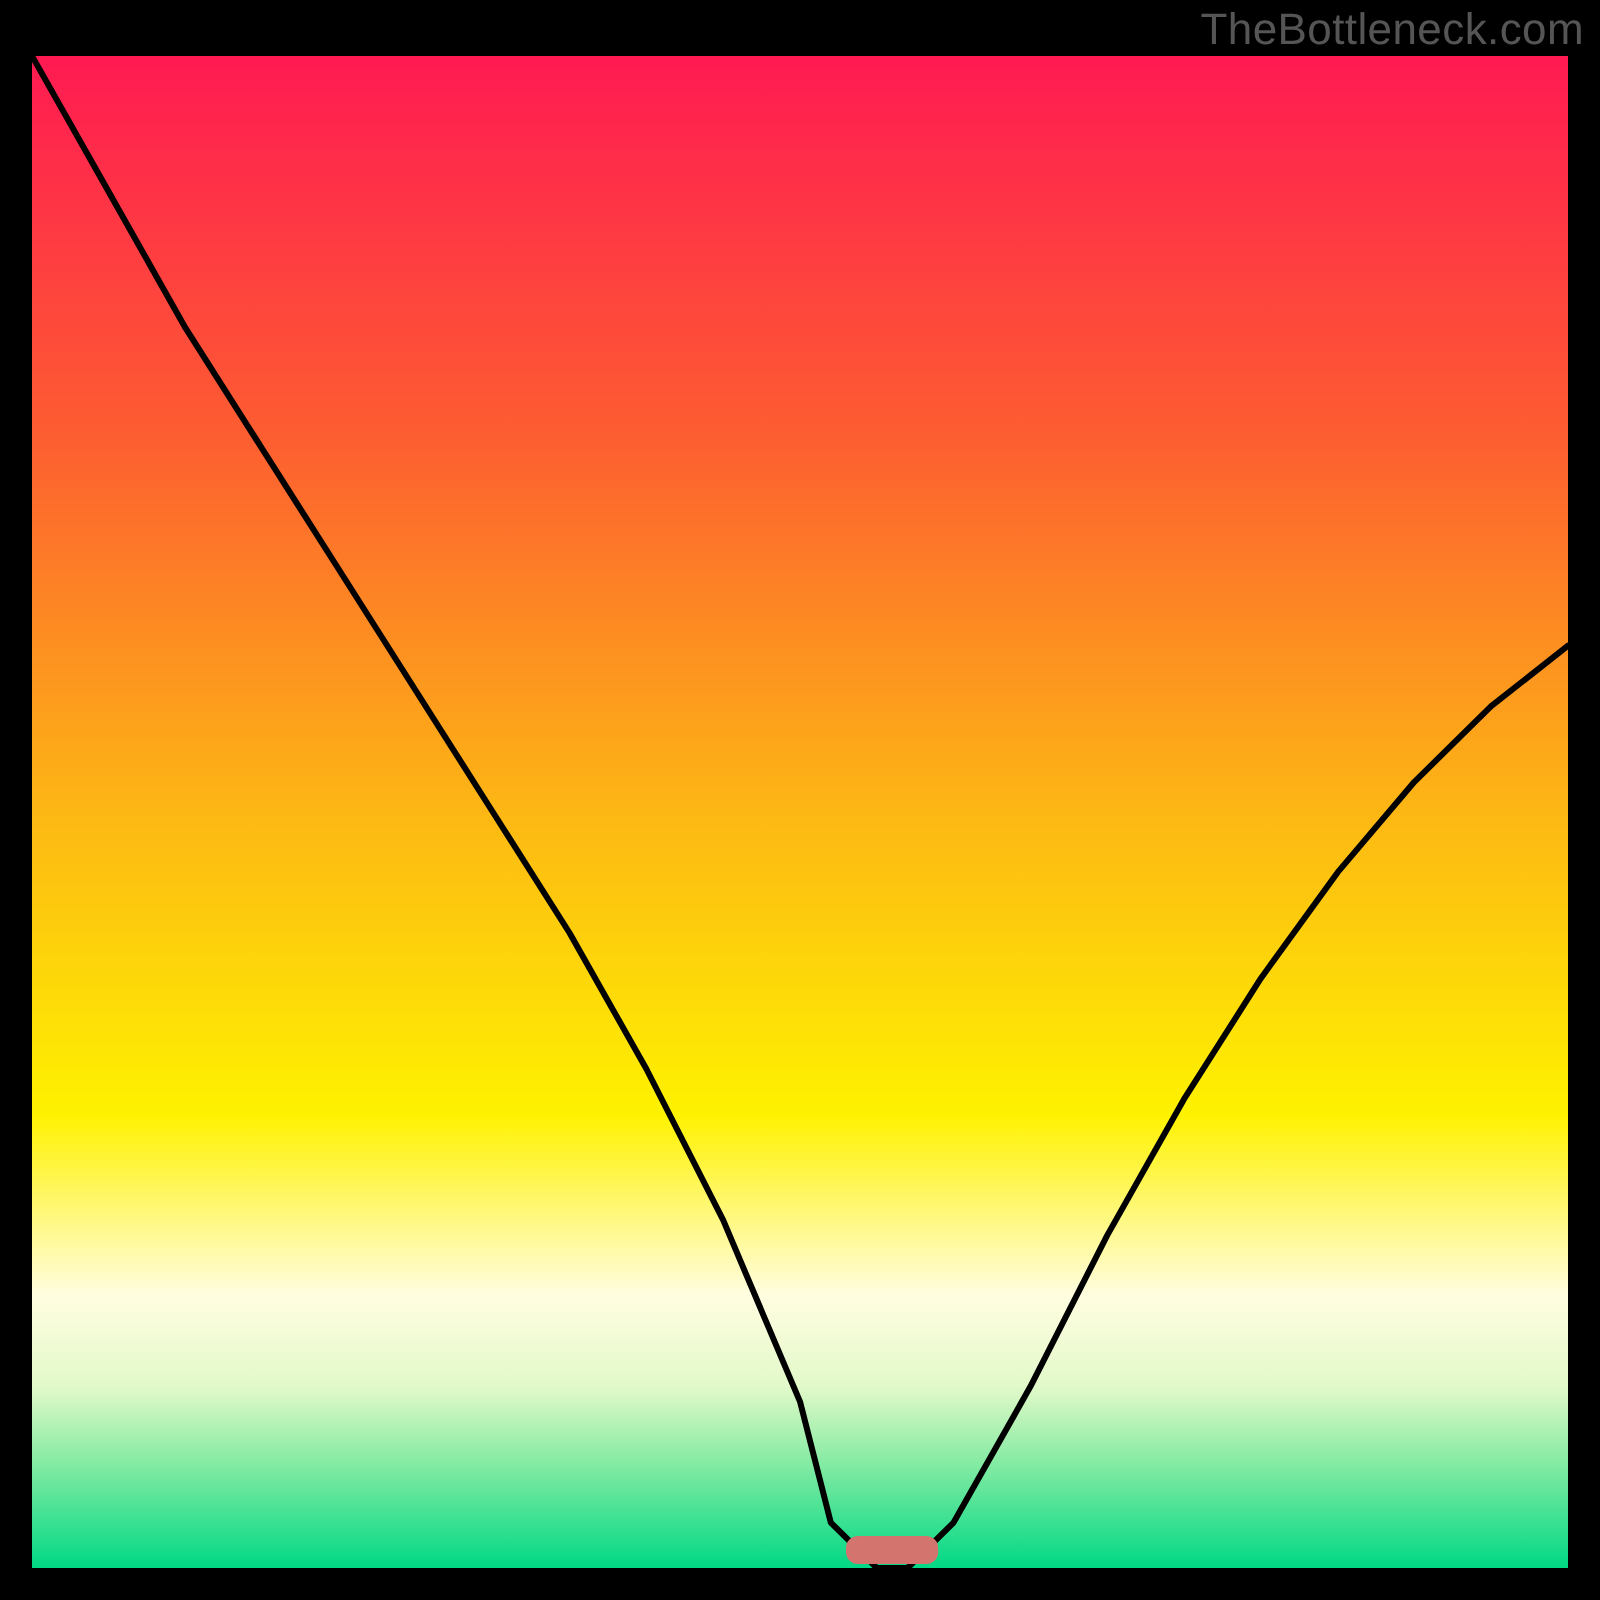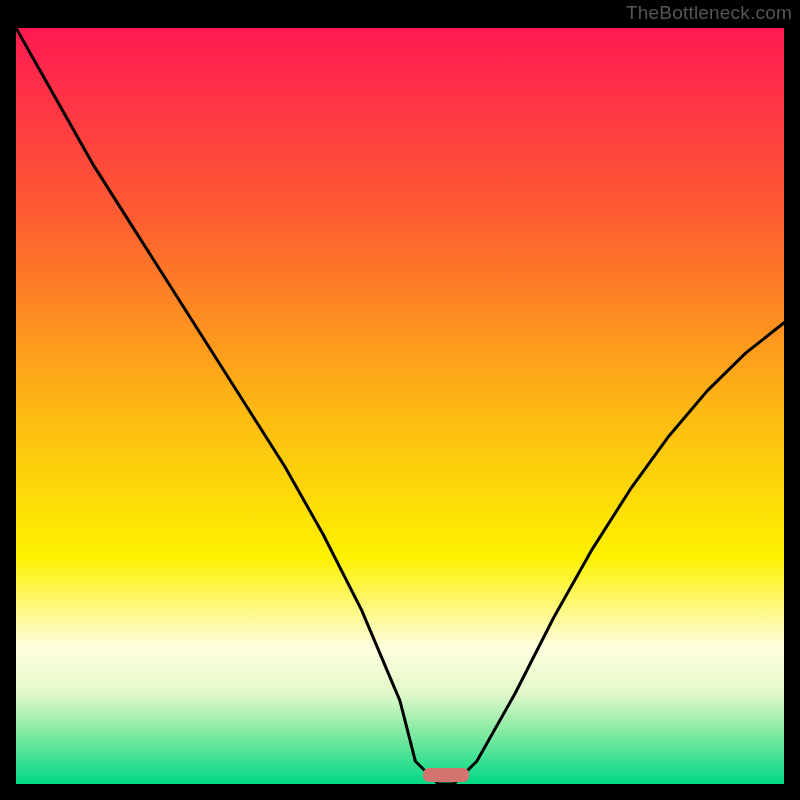--- a/index.html
+++ b/index.html
@@ -15,21 +15,21 @@
     position: relative;
     width: 800px;
     height: 800px;
     background: #000;
   }
   .watermark {
     position: absolute;
     top: 2px;
     right: 8px;
     color: #555;
-    font-size: 19px;
+    font-size: 22px;
     font-weight: 500;
     letter-spacing: 0.2px;
     z-index: 20;
   }
   .plot-outer {
     position: absolute;
     left: 16px;
     top: 28px;
     width: 768px;
     height: 756px;

